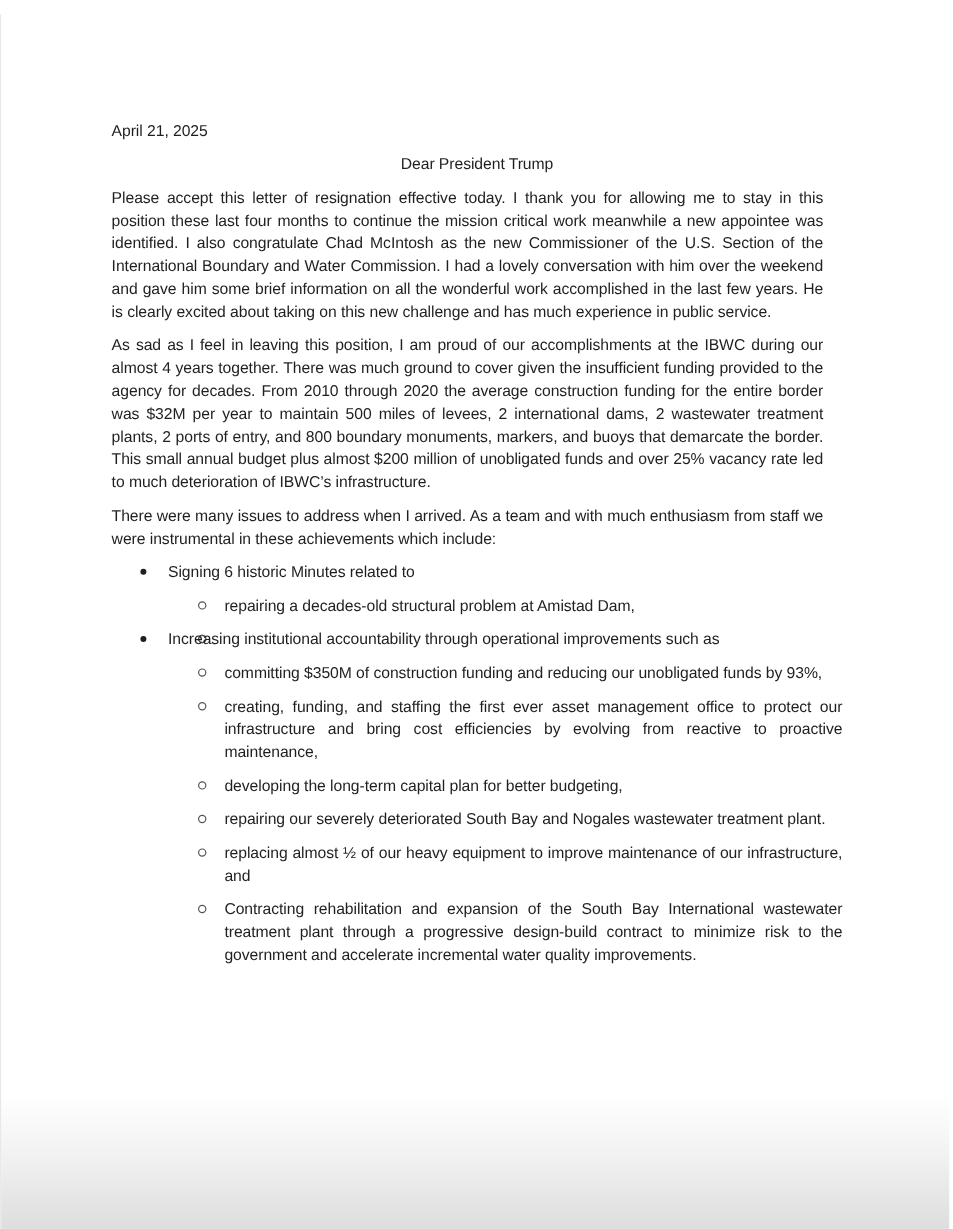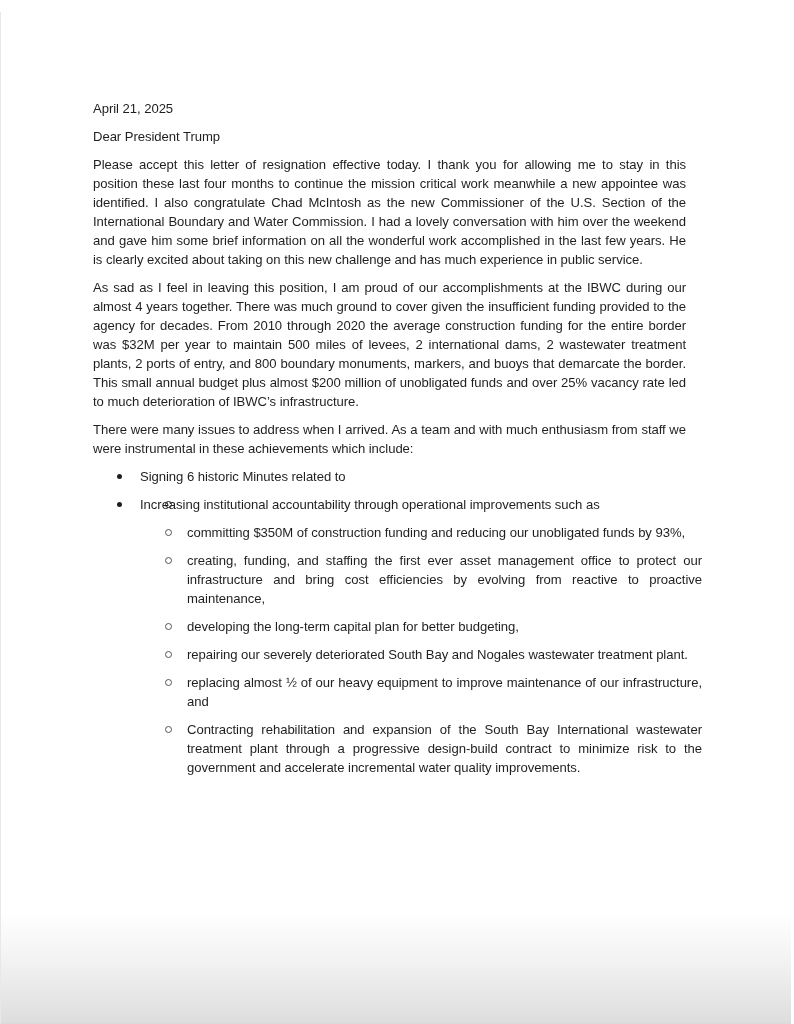--- a/index.html
+++ b/index.html
@@ -33,20 +33,21 @@
       font-size: 13.1px;
       line-height: 19px;
       letter-spacing: -0.05px;
     }
     .date {
       margin: 0 0 9px 0;
       height: 19px;
     }
     .salutation {
       margin: 4px 0 9px 0;
+      text-align: center;
     }
     .para {
       margin: 0 16px 9px 0;
       text-align: justify;
       text-align-last: left;
     }
     ul.bullets {
       list-style: none;
       margin: 0;
       padding: 0;
@@ -101,20 +102,21 @@
 
     <p class="para">Please accept this letter of resignation effective today.  I thank you for allowing me to stay in this position these last four months to continue the mission critical work meanwhile a new appointee was identified.  I also congratulate Chad McIntosh as the new Commissioner of the U.S. Section of the International Boundary and Water Commission.  I had a lovely conversation with him over the weekend and gave him some brief information on all the wonderful work accomplished in the last few years.  He is clearly excited about taking on this new challenge and has much experience in public service.</p>
     <p class="para">As sad as I feel in leaving this position, I am proud of our accomplishments at the IBWC during our almost 4 years together.  There was much ground to cover given the insufficient funding provided to the agency for decades.  From 2010 through 2020 the average construction funding for the entire border was $32M per year to maintain 500 miles of levees, 2 international dams, 2 wastewater treatment plants, 2 ports of entry, and 800 boundary monuments, markers, and buoys that demarcate the border.  This small annual budget plus almost $200 million of unobligated funds and over 25% vacancy rate led to much deterioration of IBWC’s infrastructure.</p>
     <p class="para">There were many issues to address when I arrived.  As a team and with much enthusiasm from staff we were instrumental in these achievements which include:</p>
 
     <ul class="bullets">
       <li>
         <span class="bullet-dot"></span>
         <span>Signing 6 historic Minutes related to</span>
         <ul class="sub">
+          <li><span class="circle-dot"></span><span>repairing a decades-old structural problem at Amistad Dam,</span></li>
           <li><span class="circle-dot"></span></li>
           <li><span class="circle-dot"></span></li>
         </ul>
       </li>
       <li>
         <span class="bullet-dot"></span>
         <span>Increasing institutional accountability through operational improvements such as</span>
         <ul class="sub">
           <li><span class="circle-dot"></span><span>committing $350M of construction funding and reducing our unobligated funds by 93%,</span></li>
           <li><span class="circle-dot"></span><span>creating, funding, and staffing the first ever asset management office to protect our infrastructure and bring cost efficiencies by evolving from reactive to proactive maintenance,</span></li>

